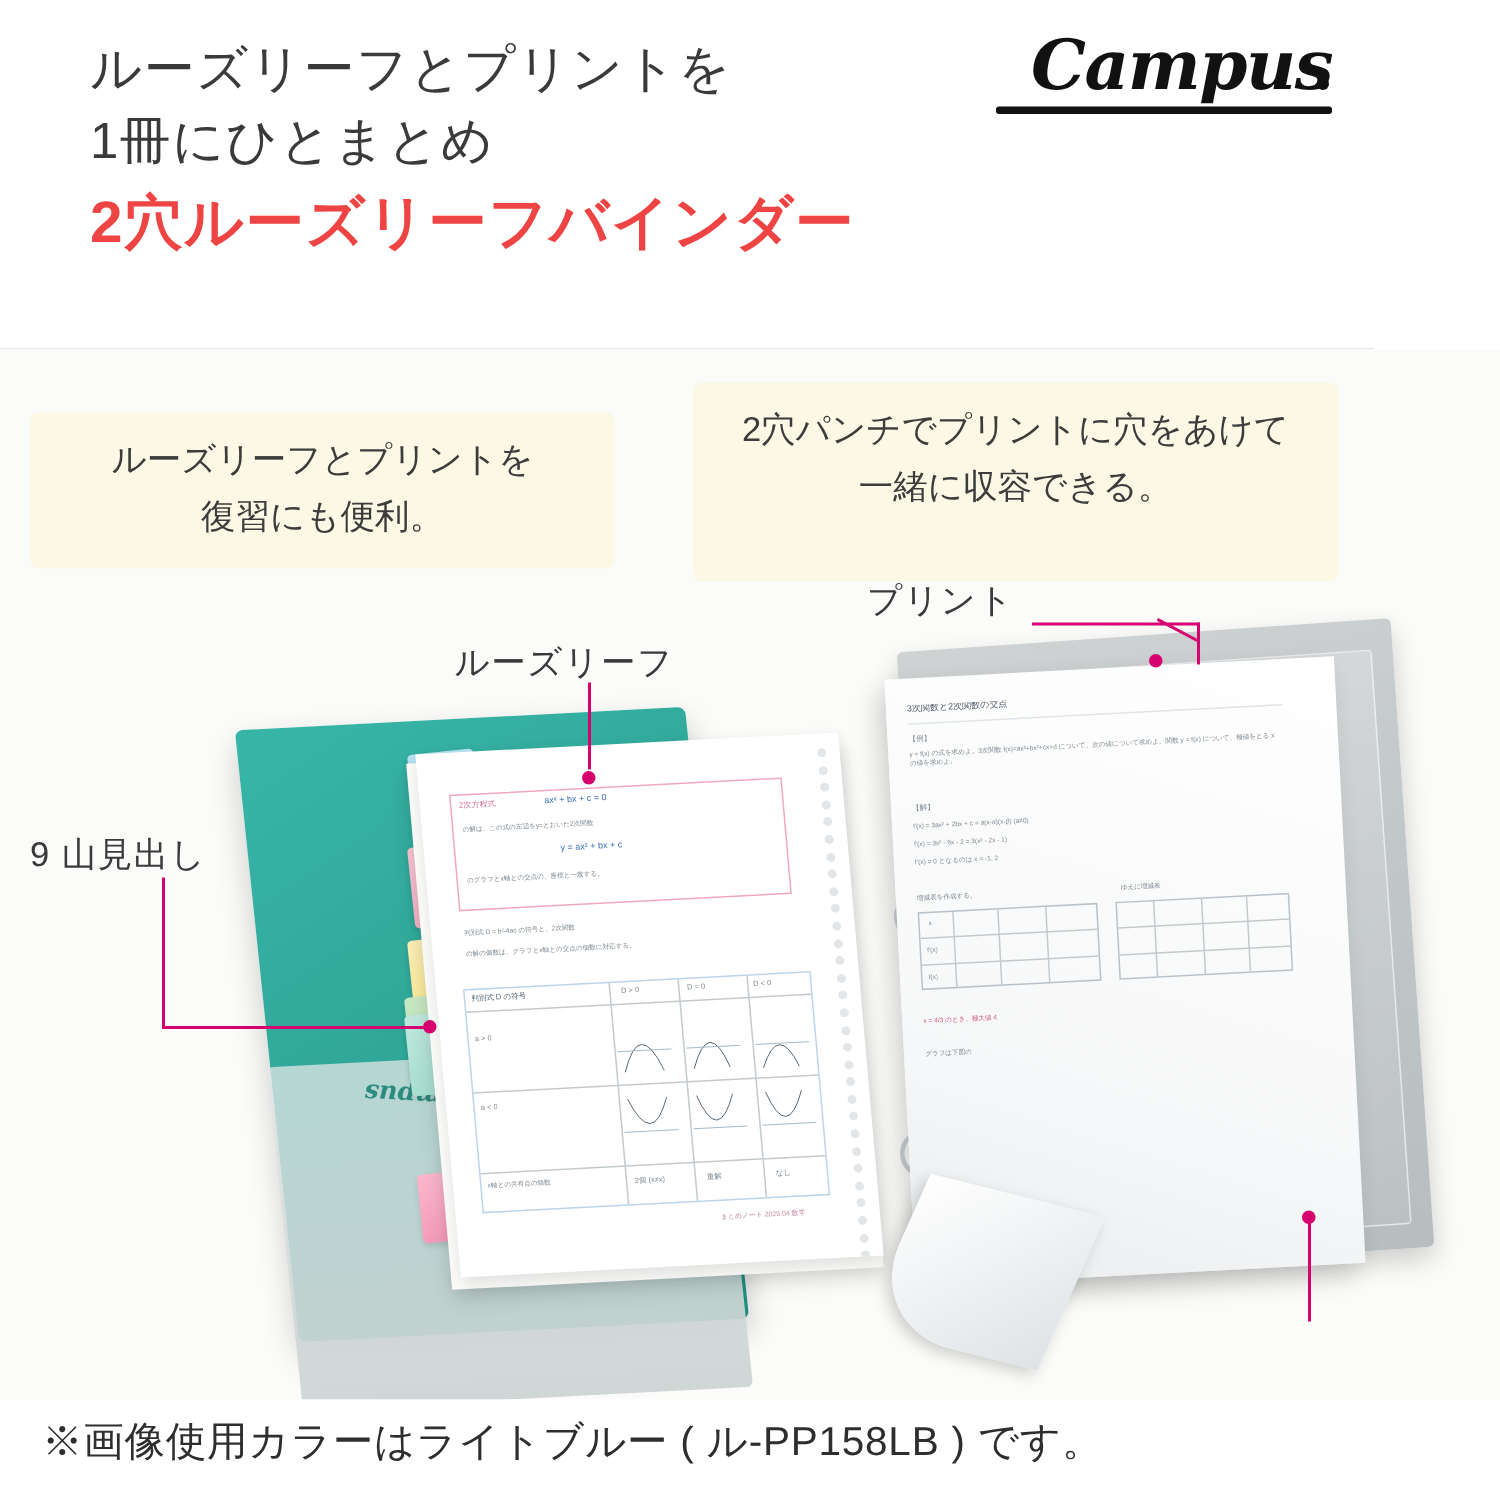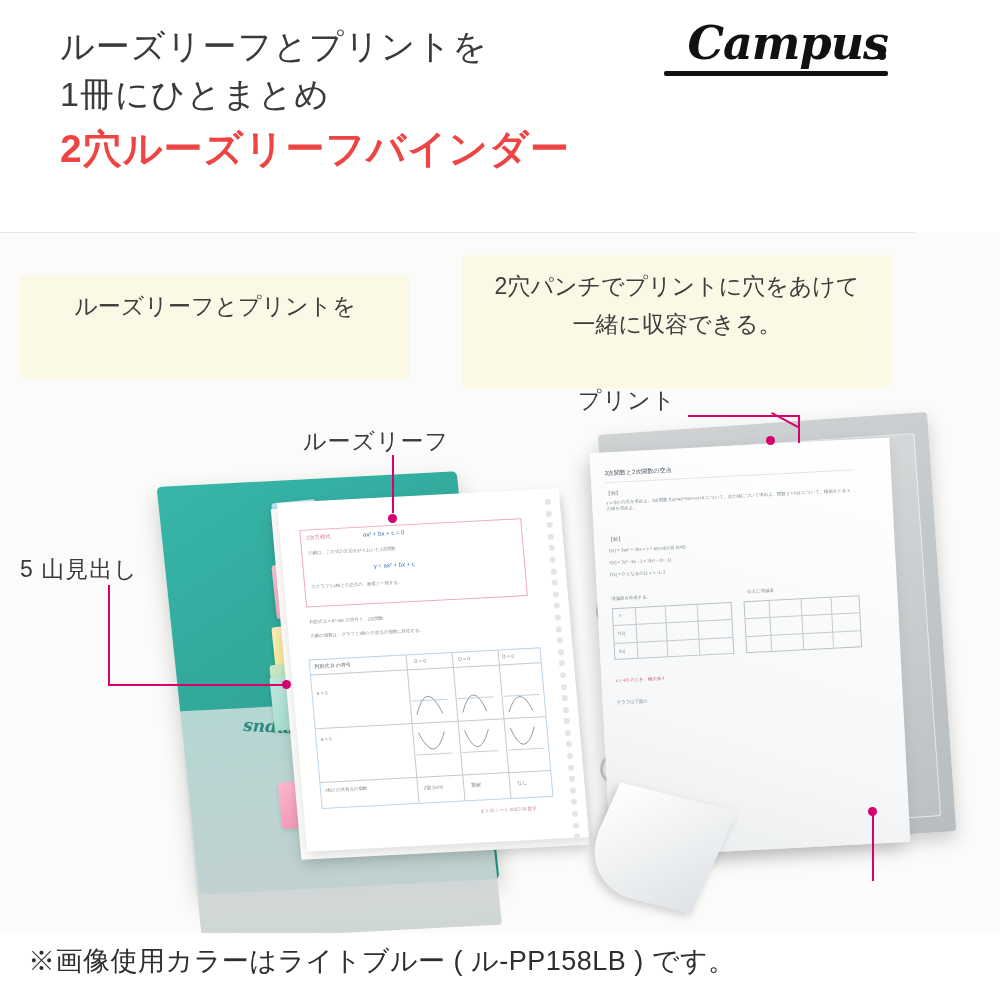--- a/index.html
+++ b/index.html
@@ -481,37 +481,38 @@
 
       <div class="tinytext" style="left:14px; top:226px; color:#cf5d86;">x = 4/3 のとき、極大値 4</div>
       <div class="tinytext" style="left:14px; top:248px;">グラフは下図の</div>
     </div>
     <div id="curl"></div>
 
   </div>
 
   <div class="bubble" id="bubble-left">
     <div>ルーズリーフとプリントを</div>
+    <div>復習にも便利。</div>
   </div>
   <div class="bubble" id="bubble-right">
     <div>2穴パンチでプリントに穴をあけて</div>
     <div>一緒に収容できる。</div>
   </div>
 
   <div class="label" id="label-loose">ルーズリーフ</div>
   <div class="leader" style="left:392px; top:222px; width:1.5px; height:58px;"></div>
   <div class="dot" style="left:388px; top:281px;"></div>
 
   <div class="label" id="label-print">プリント</div>
   <div class="leader" style="left:688px; top:182px; width:112px; height:1.5px;"></div>
   <div class="leader" style="left:798px; top:182px; width:1.5px; height:28px;"></div>
   <div class="dot" style="left:766px; top:203px;"></div>
   <div class="leader" style="left:770px; top:186px; width:30px; height:1.5px; transform:rotate(28deg);"></div>
 
-  <div class="label" id="label-index">5 山見出し</div>
+  <div class="label" id="label-index">9 山見出し</div>
   <div class="leader" style="left:108px; top:352px; width:1.5px; height:100px;"></div>
   <div class="leader" style="left:108px; top:451px; width:178px; height:1.5px;"></div>
   <div class="dot" style="left:282px; top:447px;"></div>
 
   <div class="leader" style="left:872px; top:578px; width:1.5px; height:70px;"></div>
   <div class="dot" style="left:868px; top:574px;"></div>
 
 </div>
 
 <div id="footer">

